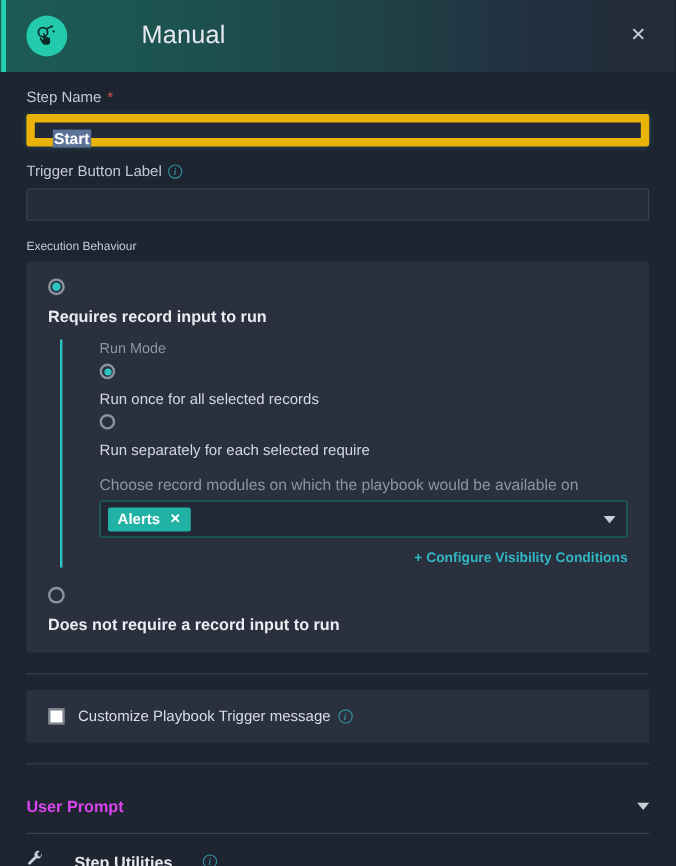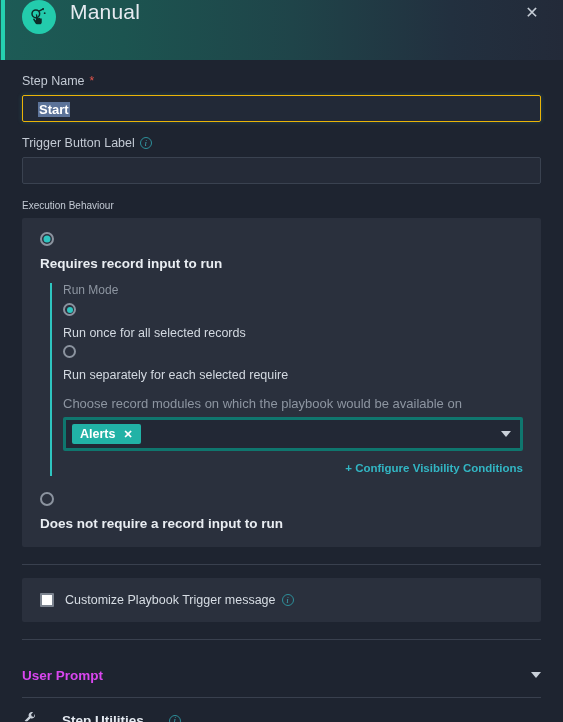--- a/index.html
+++ b/index.html
@@ -21,22 +21,23 @@
     flex-direction: column;
   }
 
   
   .header {
     position: relative;
     height: 60px;
     flex: 0 0 60px;
     background: linear-gradient(90deg, #1d5b56 0%, #1c5450 22%, #1f4449 52%, #22303f 80%, #232a39 100%);
     display: flex;
-    align-items: flex-start;
+    align-items: center;
     padding: 0 18px 0 18px;
+    gap: 48px;
   }
   .header-accent {
     position: absolute;
     left: 1px; top: 0;
     width: 4px; height: 60px;
     background: #25d0b0;
   }
   .header-icon {
     width: 34px; height: 34px;
     border-radius: 50%;
@@ -105,21 +106,21 @@
     background: #252b38;
     border: 1px solid #3a4250;
     border-radius: 2px;
     color: #dfe5ec;
     font-size: 13px;
     padding: 0 8px;
     font-family: "Liberation Sans", sans-serif;
     outline: none;
   }
   .text-input.focused {
-    border: 1px solid #eab308;
+    border: 7px solid #eab308;
     background: #222937;
     box-shadow: 0 0 5px rgba(63,208,192,.22);
   }
   .input-selected-text {
     background: #5c7399;
     color: #ffffff;
     padding: 0 1px;
   }
   .fake-input {
     width: 100%;
@@ -183,42 +184,42 @@
     color: #e9edf2;
     font-weight: 700;
   }
   .radio-label-sm {
     font-size: 12.5px;
     color: #d3d9e1;
   }
 
   .nested {
     margin: 12px 0 0 10px;
-    padding-left: 11px;
+    padding-left: 31px;
     border-left: 2px solid #2ec5c0;
   }
   .nested-caption {
     font-size: 12px;
     color: #8d95a1;
     margin-bottom: 6px;
   }
   .nested .radio-row { margin-bottom: 5px; }
   .nested .radio { width: 13px; height: 13px; flex: 0 0 13px; }
   .nested .radio.checked::after { width: 6px; height: 6px; }
 
   .choose-caption {
     font-size: 13px;
     color: #8d95a1;
     margin: 14px 0 6px 0;
   }
 
   .multiselect {
     position: relative;
     background: #222835;
-    border: 3px solid #0f766e;
+    border: 1px solid #0f766e;
     border-radius: 2px;
     min-height: 31px;
     display: flex;
     align-items: center;
     padding: 4px 28px 4px 6px;
     cursor: pointer;
   }
   .chip {
     background: #21b2a6;
     color: #ffffff;

